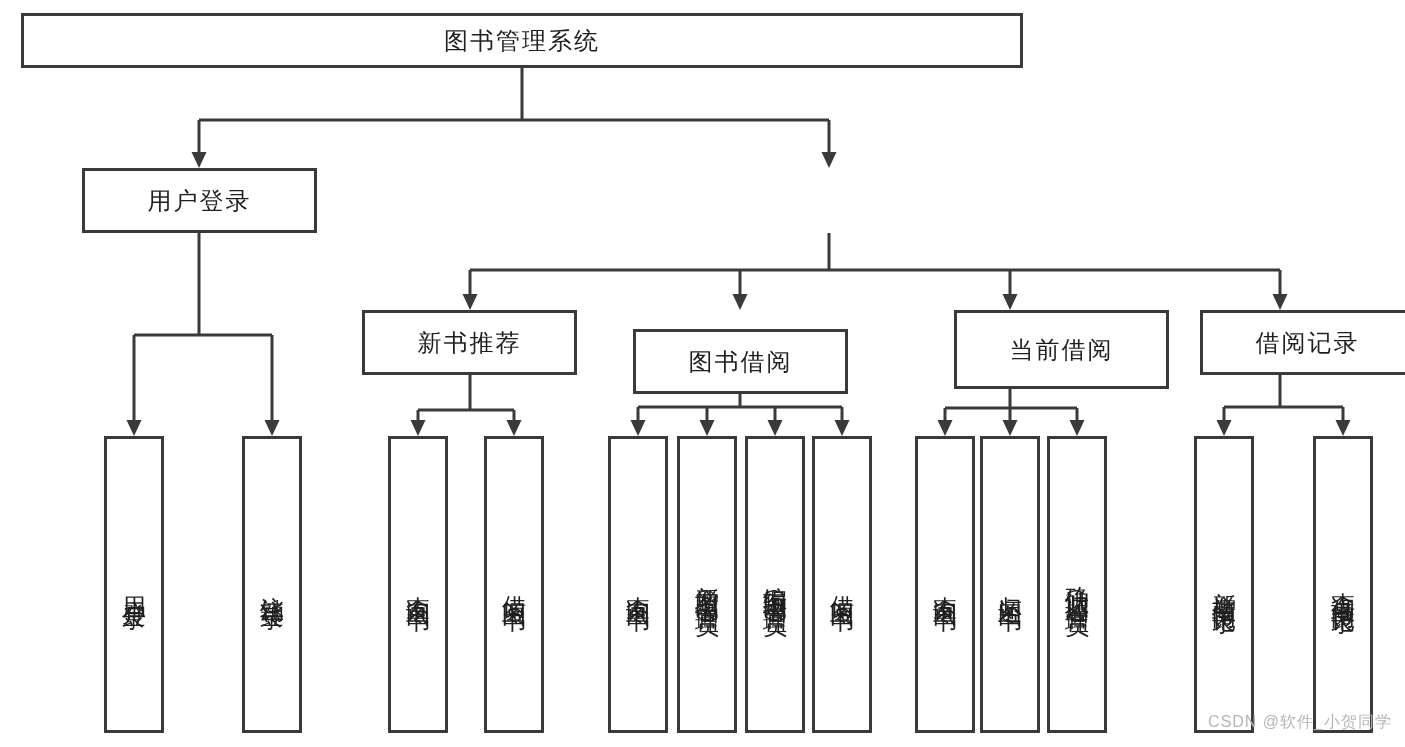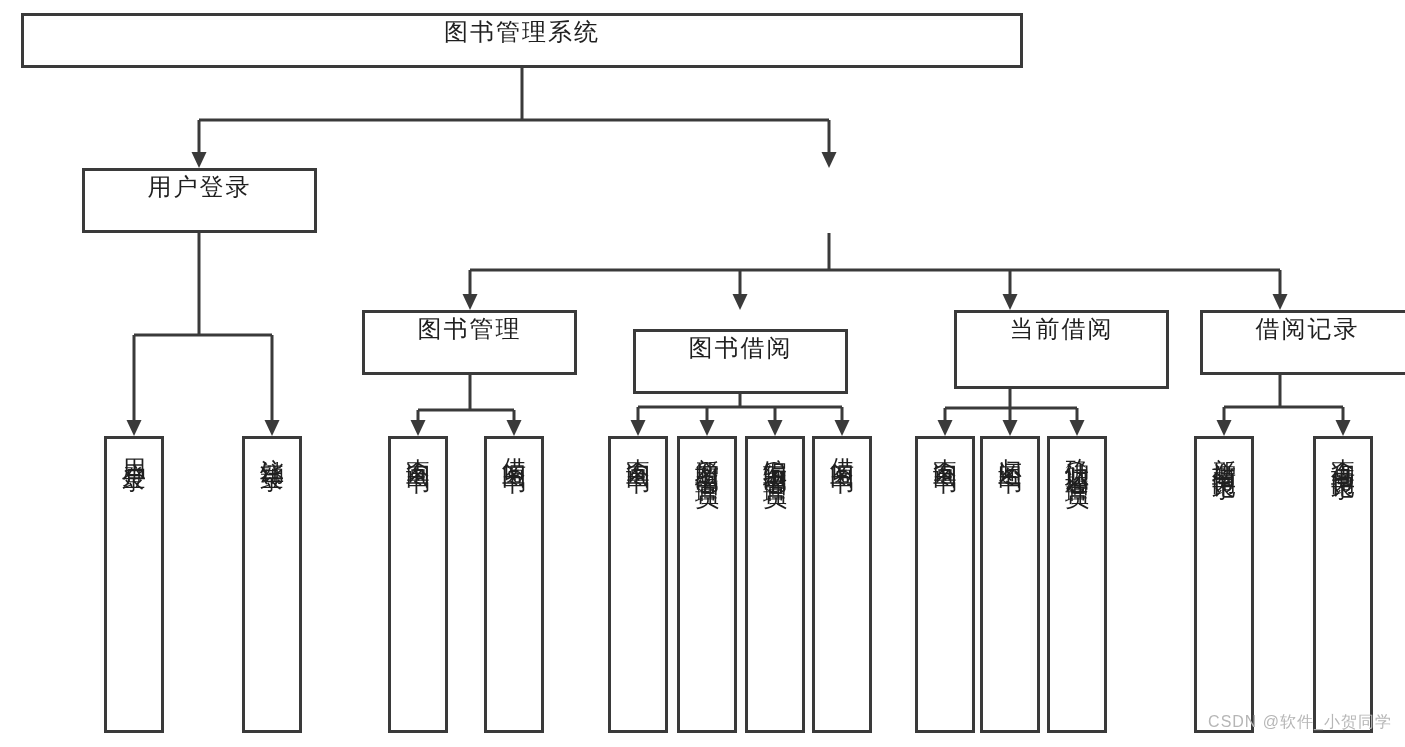--- a/index.html
+++ b/index.html
@@ -32,20 +32,21 @@
   .connector-layer polygon{
     fill:var(--line);
     stroke:none;
   }
   .node{
     position:absolute;
     z-index:2;
     background:var(--box-fill);
     border:3px solid var(--line);
     display:flex;
+    align-items:center;
     justify-content:center;
     color:var(--text);
   }
   .node.h span{
     font-size:24px;
     letter-spacing:2px;
     white-space:nowrap;
   }
   .node.v span{
     writing-mode:vertical-rl;
@@ -113,21 +114,21 @@
 
   <div class="node h" style="left:21px;top:13px;width:1002px;height:55px">
     <span>图书管理系统</span>
   </div>
 
   <div class="node h" style="left:82px;top:168px;width:235px;height:65px">
     <span>用户登录</span>
   </div>
 
   <div class="node h" style="left:362px;top:310px;width:215px;height:65px">
-    <span>图书管理</span>
+    <span>新书推荐</span>
   </div>
   <div class="node h" style="left:633px;top:329px;width:215px;height:65px">
     <span>图书借阅</span>
   </div>
   <div class="node h" style="left:954px;top:310px;width:215px;height:79px">
     <span>当前借阅</span>
   </div>
   <div class="node h" style="left:1200px;top:310px;width:215px;height:65px">
     <span>借阅记录</span>
   </div>

